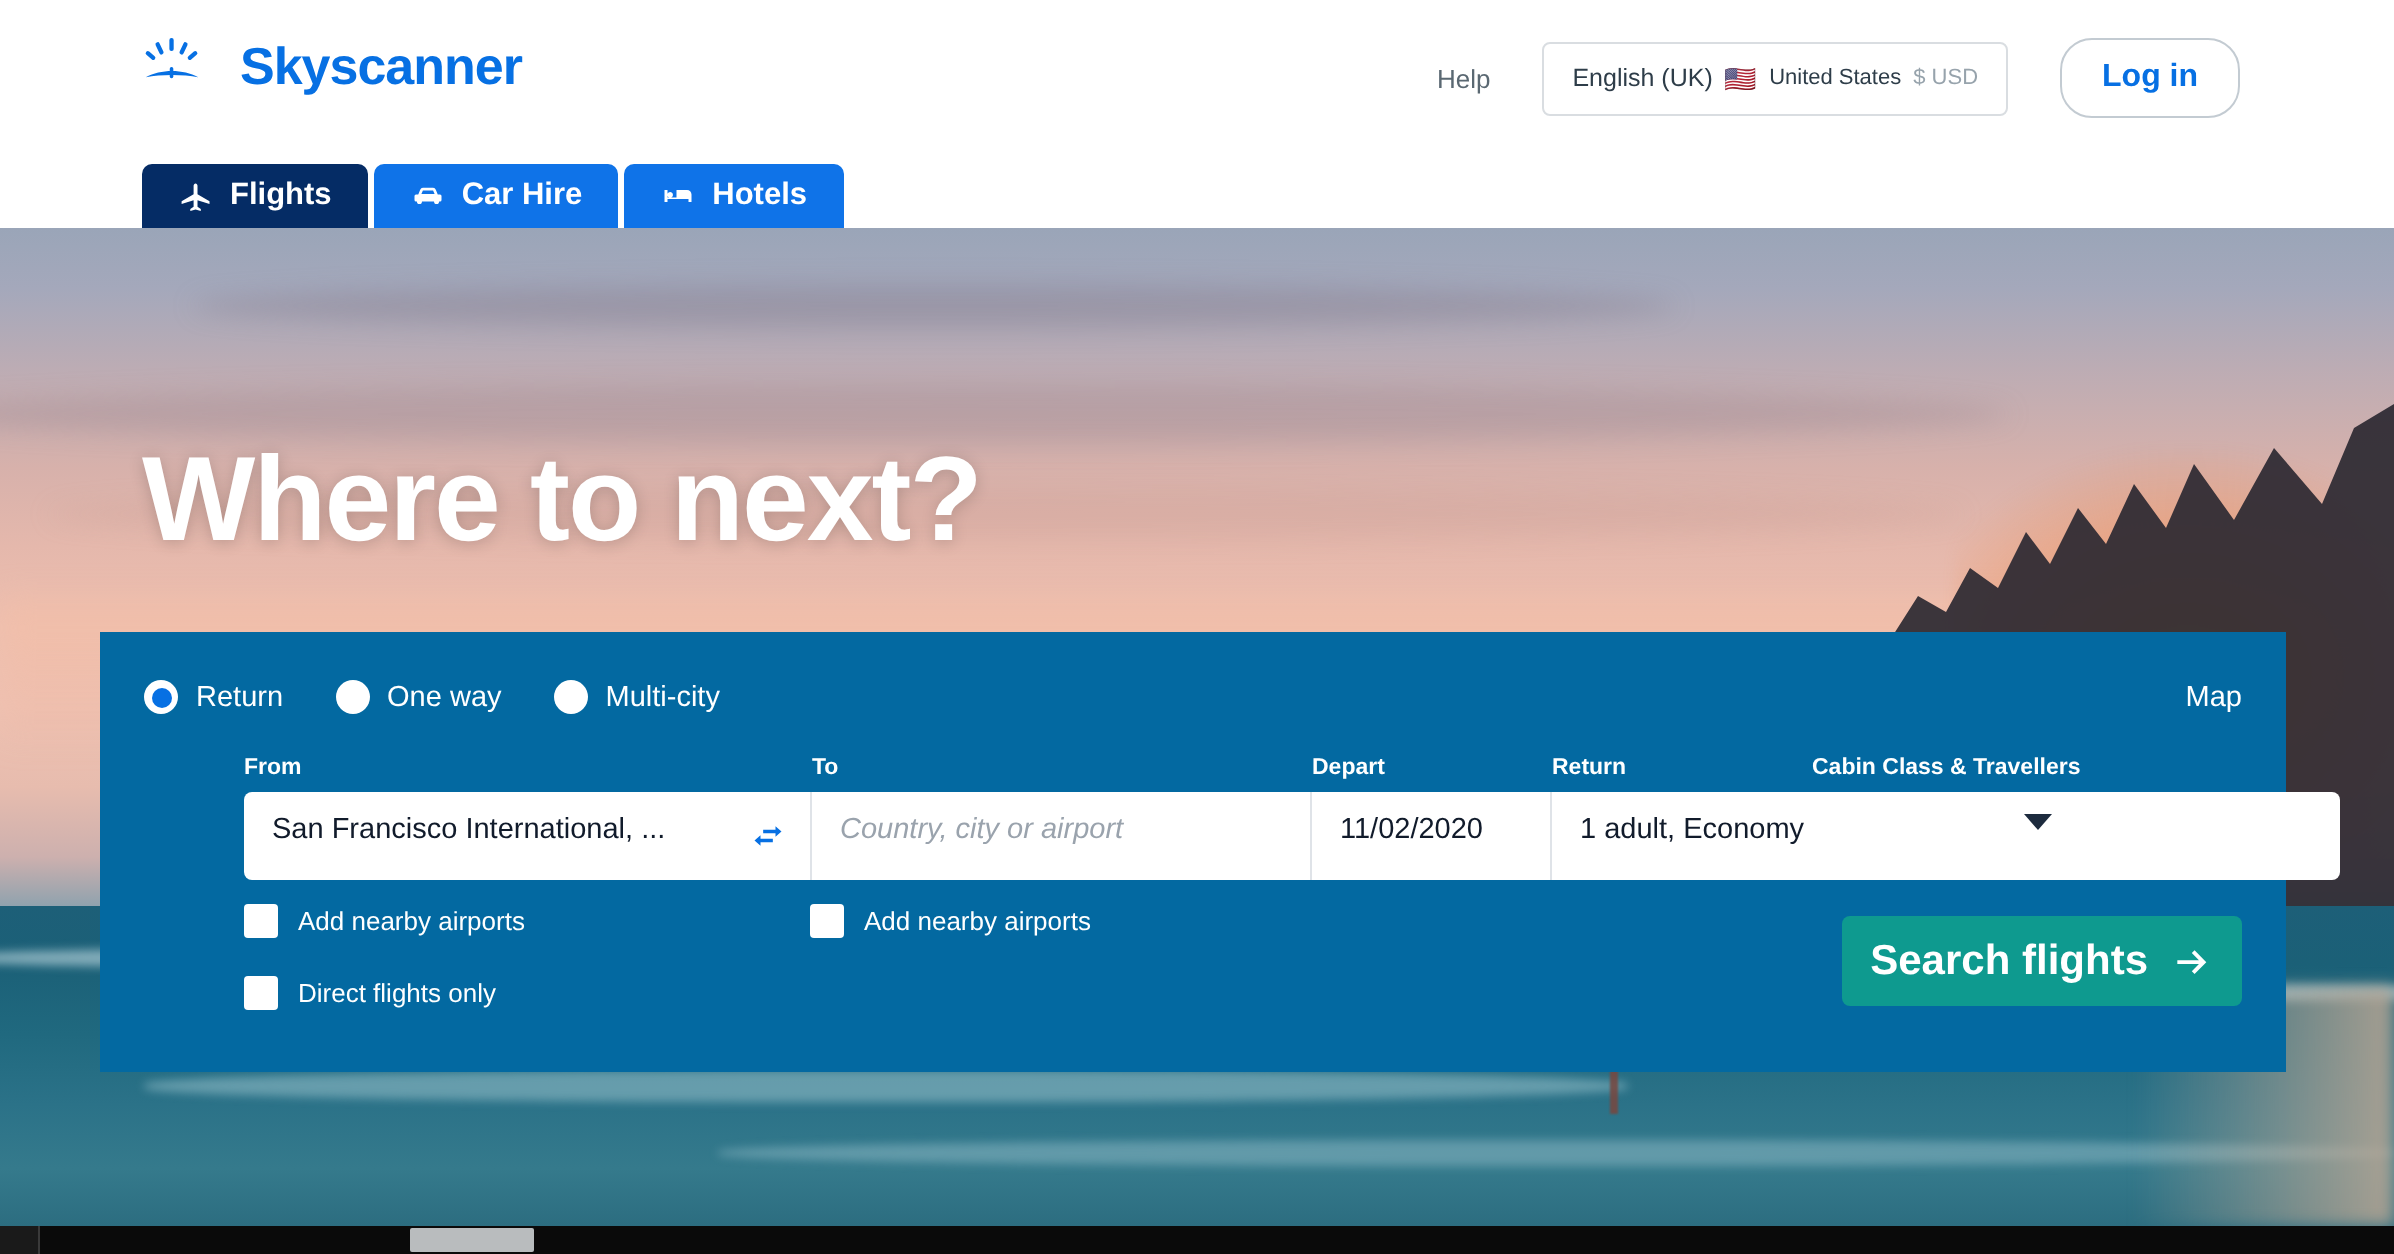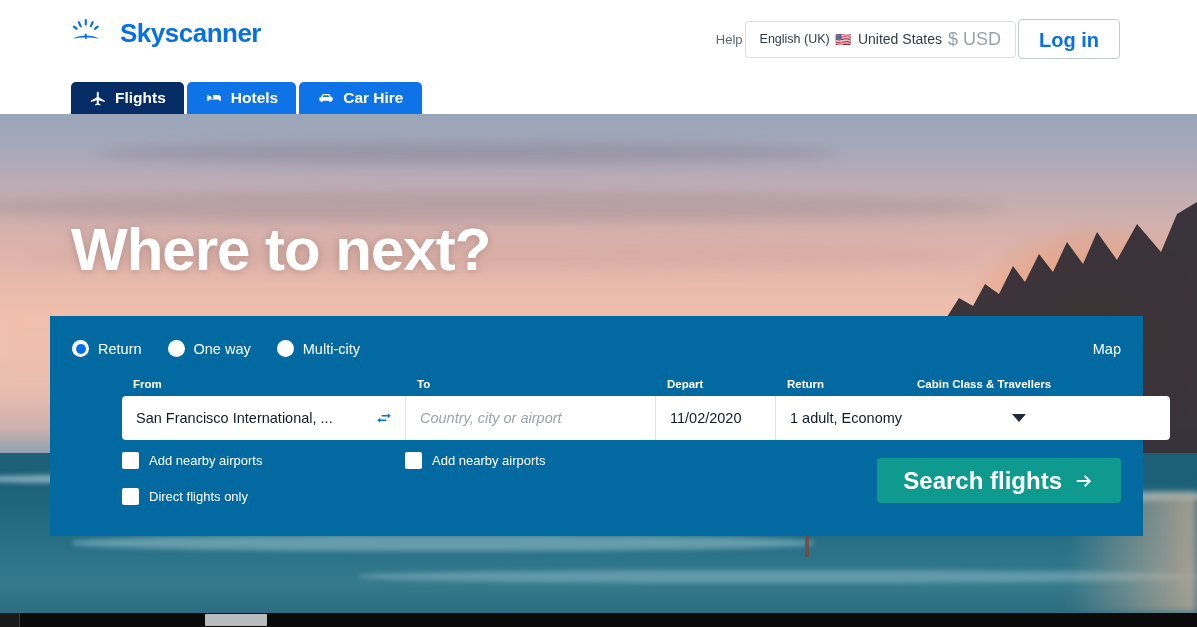--- a/index.html
+++ b/index.html
@@ -23,40 +23,40 @@
     display: flex; align-items: center; gap: 19px;
     cursor: pointer;
   }
   .logo-mark { width: 30px; height: 30px; display: block; }
   .logo-text {
     font-size: 26px; font-weight: bold; color: #0770e3;
     letter-spacing: -0.5px; line-height: 1;
   }
   .header-right {
     position: absolute; right: 77px; top: 19px;
-    display: flex; align-items: center; gap: 2px;
+    display: flex; align-items: center; gap: 26px;
   }
   .help-link {
     font-size: 13px; color: #5a6872; text-decoration: none;
     cursor: pointer;
   }
   .locale-box {
     display: flex; align-items: center; gap: 6px;
     border: 1px solid #d9dde1; border-radius: 4px;
     padding: 8px 14px; background: #fff;
     cursor: pointer; height: 37px;
   }
   .locale-lang { font-size: 12.5px; color: #2e3d49; }
   .flag-icon { font-size: 13px; line-height: 1; }
-  .locale-country { font-size: 14px; color: #2e3d49; }
-  .locale-currency { font-size: 18px; color: #97a3ac; }
+  .locale-country { font-size: 11px; color: #2e3d49; }
+  .locale-currency { font-size: 11px; color: #97a3ac; }
   .login-btn {
-    border: 1px solid #c3cbd2; border-radius: 4px;
+    border: 1px solid #c3cbd2; border-radius: 16px;
     background: #fff; color: #0770e3;
-    font-size: 20px; font-weight: bold;
+    font-size: 16px; font-weight: bold;
     padding: 9px 20px; height: 40px;
     cursor: pointer; font-family: inherit;
   }
 
   
   .tabs {
     position: absolute; left: 71px; bottom: 0;
     display: flex; align-items: flex-end; gap: 3px;
   }
   .tab {
@@ -202,42 +202,42 @@
     border-radius: 50%; background: #0770e3;
   }
   .radio-label { color: #ffffff; font-size: 14.5px; }
   .map-link {
     color: #ffffff; font-size: 14.5px;
     text-decoration: none; cursor: pointer;
   }
 
   .field-labels {
     position: absolute; left: 72px; top: 62px;
-    width: 1048px; height: 14px; margin-left: 11px;
+    width: 1048px; height: 14px;
   }
   .field-label {
     position: absolute; top: 0;
     color: #ffffff; font-size: 11.5px; font-weight: bold;
   }
   .lbl-from   { left: 0px; }
   .lbl-to     { left: 284px; }
   .lbl-depart { left: 534px; }
   .lbl-return { left: 654px; }
   .lbl-cabin  { left: 784px; }
 
   .field-row {
     position: absolute; left: 72px; top: 80px;
     width: 1048px; height: 44px;
     background: #ffffff; border-radius: 4px;
     display: flex; align-items: stretch; overflow: hidden;
   }
   .fld {
-    position: relative; display: flex; align-items: center;
+    position: relative; display: flex; 
     border-right: 1px solid #dfe3e8;
-    padding: 0 14px;
+    padding: 11px 14px;
   }
   .fld:last-child { border-right: none; }
   .fld-from   { width: 284px; }
   .fld-to     { width: 250px; }
   .fld-depart { width: 120px; }
   .fld-return { width: 130px; }
   .fld-cabin  { width: 264px; justify-content: space-between; }
   .fld-value {
     font-size: 14.5px; color: #111b2b;
     white-space: nowrap; overflow: hidden; text-overflow: ellipsis;
@@ -274,22 +274,22 @@
   }
   .chk-label { color: #ffffff; font-size: 13px; white-space: nowrap; }
   .ck-1 { left: 0px;   top: 0px; }
   .ck-2 { left: 283px; top: 0px; }
   .ck-3 { left: 0px;   top: 36px; }
 
   .search-btn {
     position: absolute; right: 22px; top: 142px;
     background: #0e9a8f; color: #ffffff;
     border: none; border-radius: 4px;
-    font-family: inherit; font-size: 24px; font-weight: bold;
-    padding: 0 26px; height: 45px;
+    font-family: inherit; font-size: 21px; font-weight: bold;
+    padding: 0 14px; height: 45px;
     display: flex; align-items: center; gap: 11px;
     cursor: pointer;
   }
 
   
   .scrollbar {
     position: absolute; left: 0; bottom: 0;
     width: 1197px; height: 14px;
     background: #0a0a0a;
     z-index: 20;
@@ -343,29 +343,29 @@
 
     <div class="tabs">
       <div class="tab active">
         <svg class="tab-icon" viewBox="0 0 24 24">
           <path fill="#ffffff" d="M21 15.5l-8-4.6V5.2c0-.8-.6-1.5-1.3-1.5s-1.3.7-1.3 1.5v5.7l-8 4.6v1.9l8-2.5v4.3l-2.2 1.5v1.3l3.5-1 3.5 1v-1.3L13 19.2v-4.3l8 2.5v-1.9z"></path>
         </svg>
         <span>Flights</span>
       </div>
       <div class="tab inactive">
         <svg class="tab-icon" viewBox="0 0 24 24">
+          <path fill="#ffffff" d="M5.5 11l1.3-3.2A2 2 0 0 1 8.6 6.5h6.8a2 2 0 0 1 1.8 1.3L18.5 11H20a1 1 0 0 1 1 1v2.6a1 1 0 0 1-1 1h-.6a1.7 1.7 0 0 1-3.4 0H8a1.7 1.7 0 0 1-3.4 0H4a1 1 0 0 1-1-1V12a1 1 0 0 1 1-1h1.5zm2.1-.3h8.8l-1-2.4H8.6l-1 2.4z"></path>
+        </svg>
+        <span>Car Hire</span>
+      </div>
+      <div class="tab inactive">
+        <svg class="tab-icon" viewBox="0 0 24 24">
           <path fill="#ffffff" d="M3 8v8h2v-2h14v2h2v-5c0-1.7-1.3-3-3-3h-7v5H5V8H3zm4.5 1.5A1.9 1.9 0 1 0 7.5 13a1.9 1.9 0 0 0 0-3.5z"></path>
         </svg>
         <span>Hotels</span>
-      </div>
-      <div class="tab inactive">
-        <svg class="tab-icon" viewBox="0 0 24 24">
-          <path fill="#ffffff" d="M5.5 11l1.3-3.2A2 2 0 0 1 8.6 6.5h6.8a2 2 0 0 1 1.8 1.3L18.5 11H20a1 1 0 0 1 1 1v2.6a1 1 0 0 1-1 1h-.6a1.7 1.7 0 0 1-3.4 0H8a1.7 1.7 0 0 1-3.4 0H4a1 1 0 0 1-1-1V12a1 1 0 0 1 1-1h1.5zm2.1-.3h8.8l-1-2.4H8.6l-1 2.4z"></path>
-        </svg>
-        <span>Car Hire</span>
       </div>
     </div>
   </div>
 
   <div class="hero">
     <div class="hero-sky"></div>
     <div class="cloud-band cloud-1"></div>
     <div class="cloud-band cloud-2"></div>
     <div class="cloud-band cloud-3"></div>
     <div class="horizon-glow"></div>

